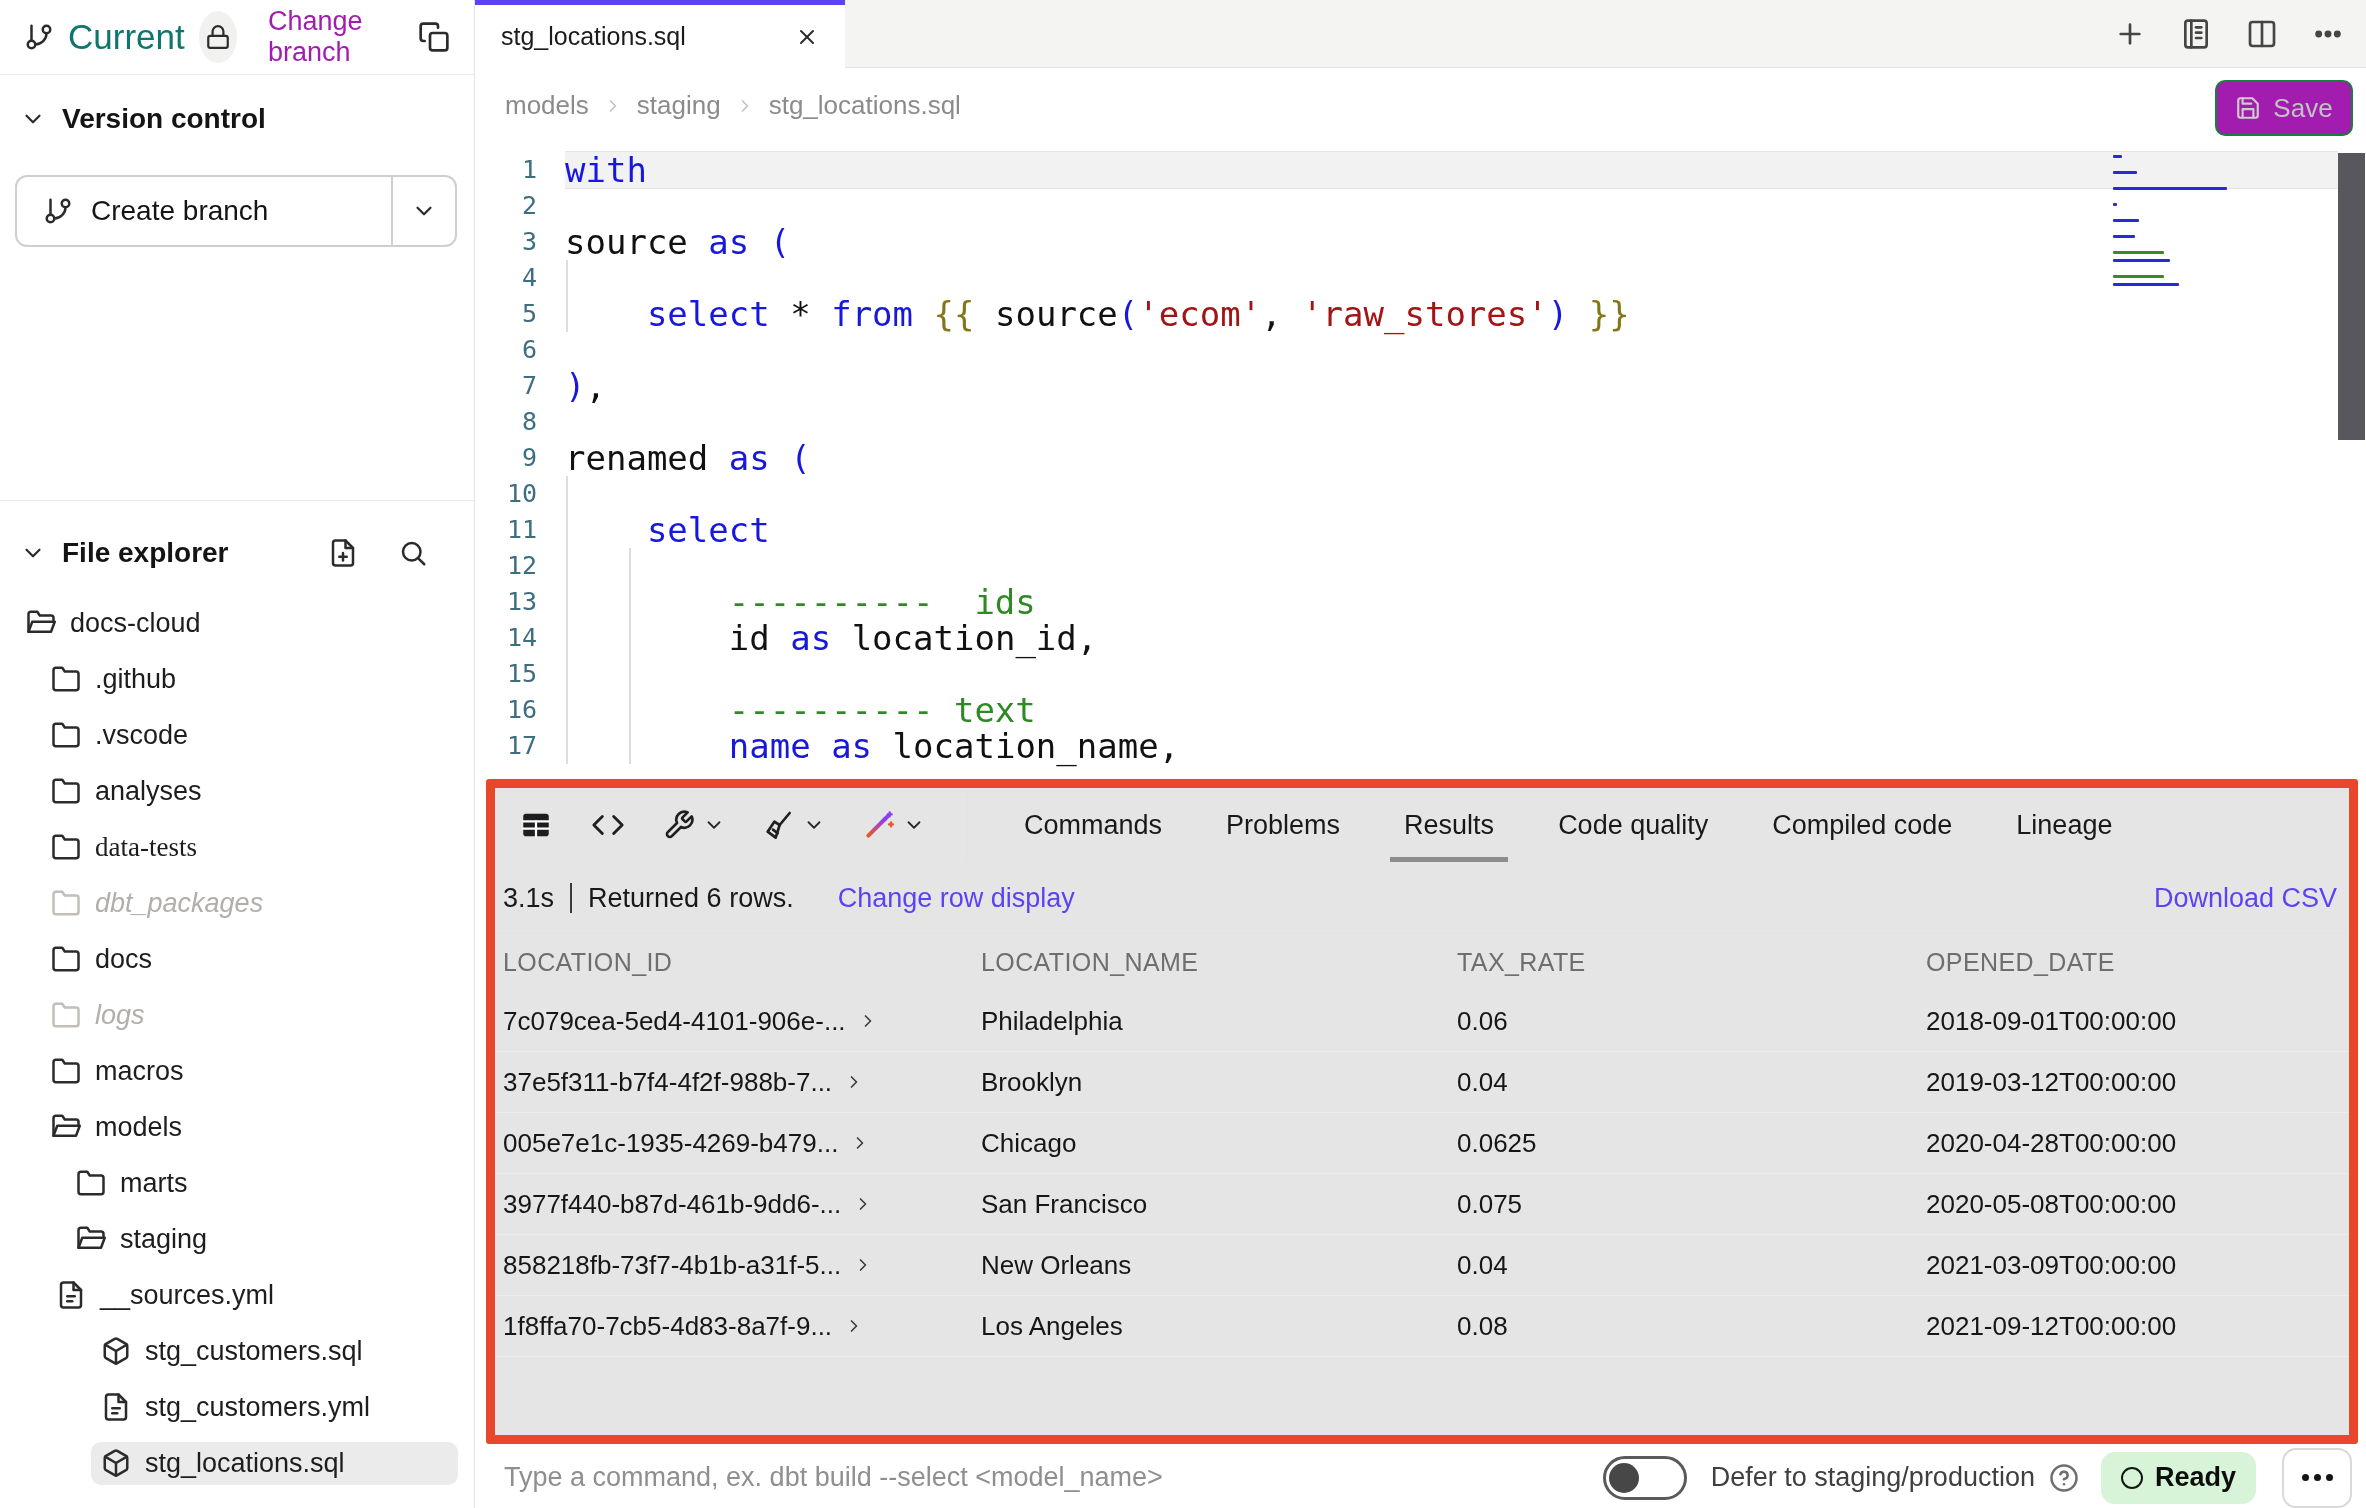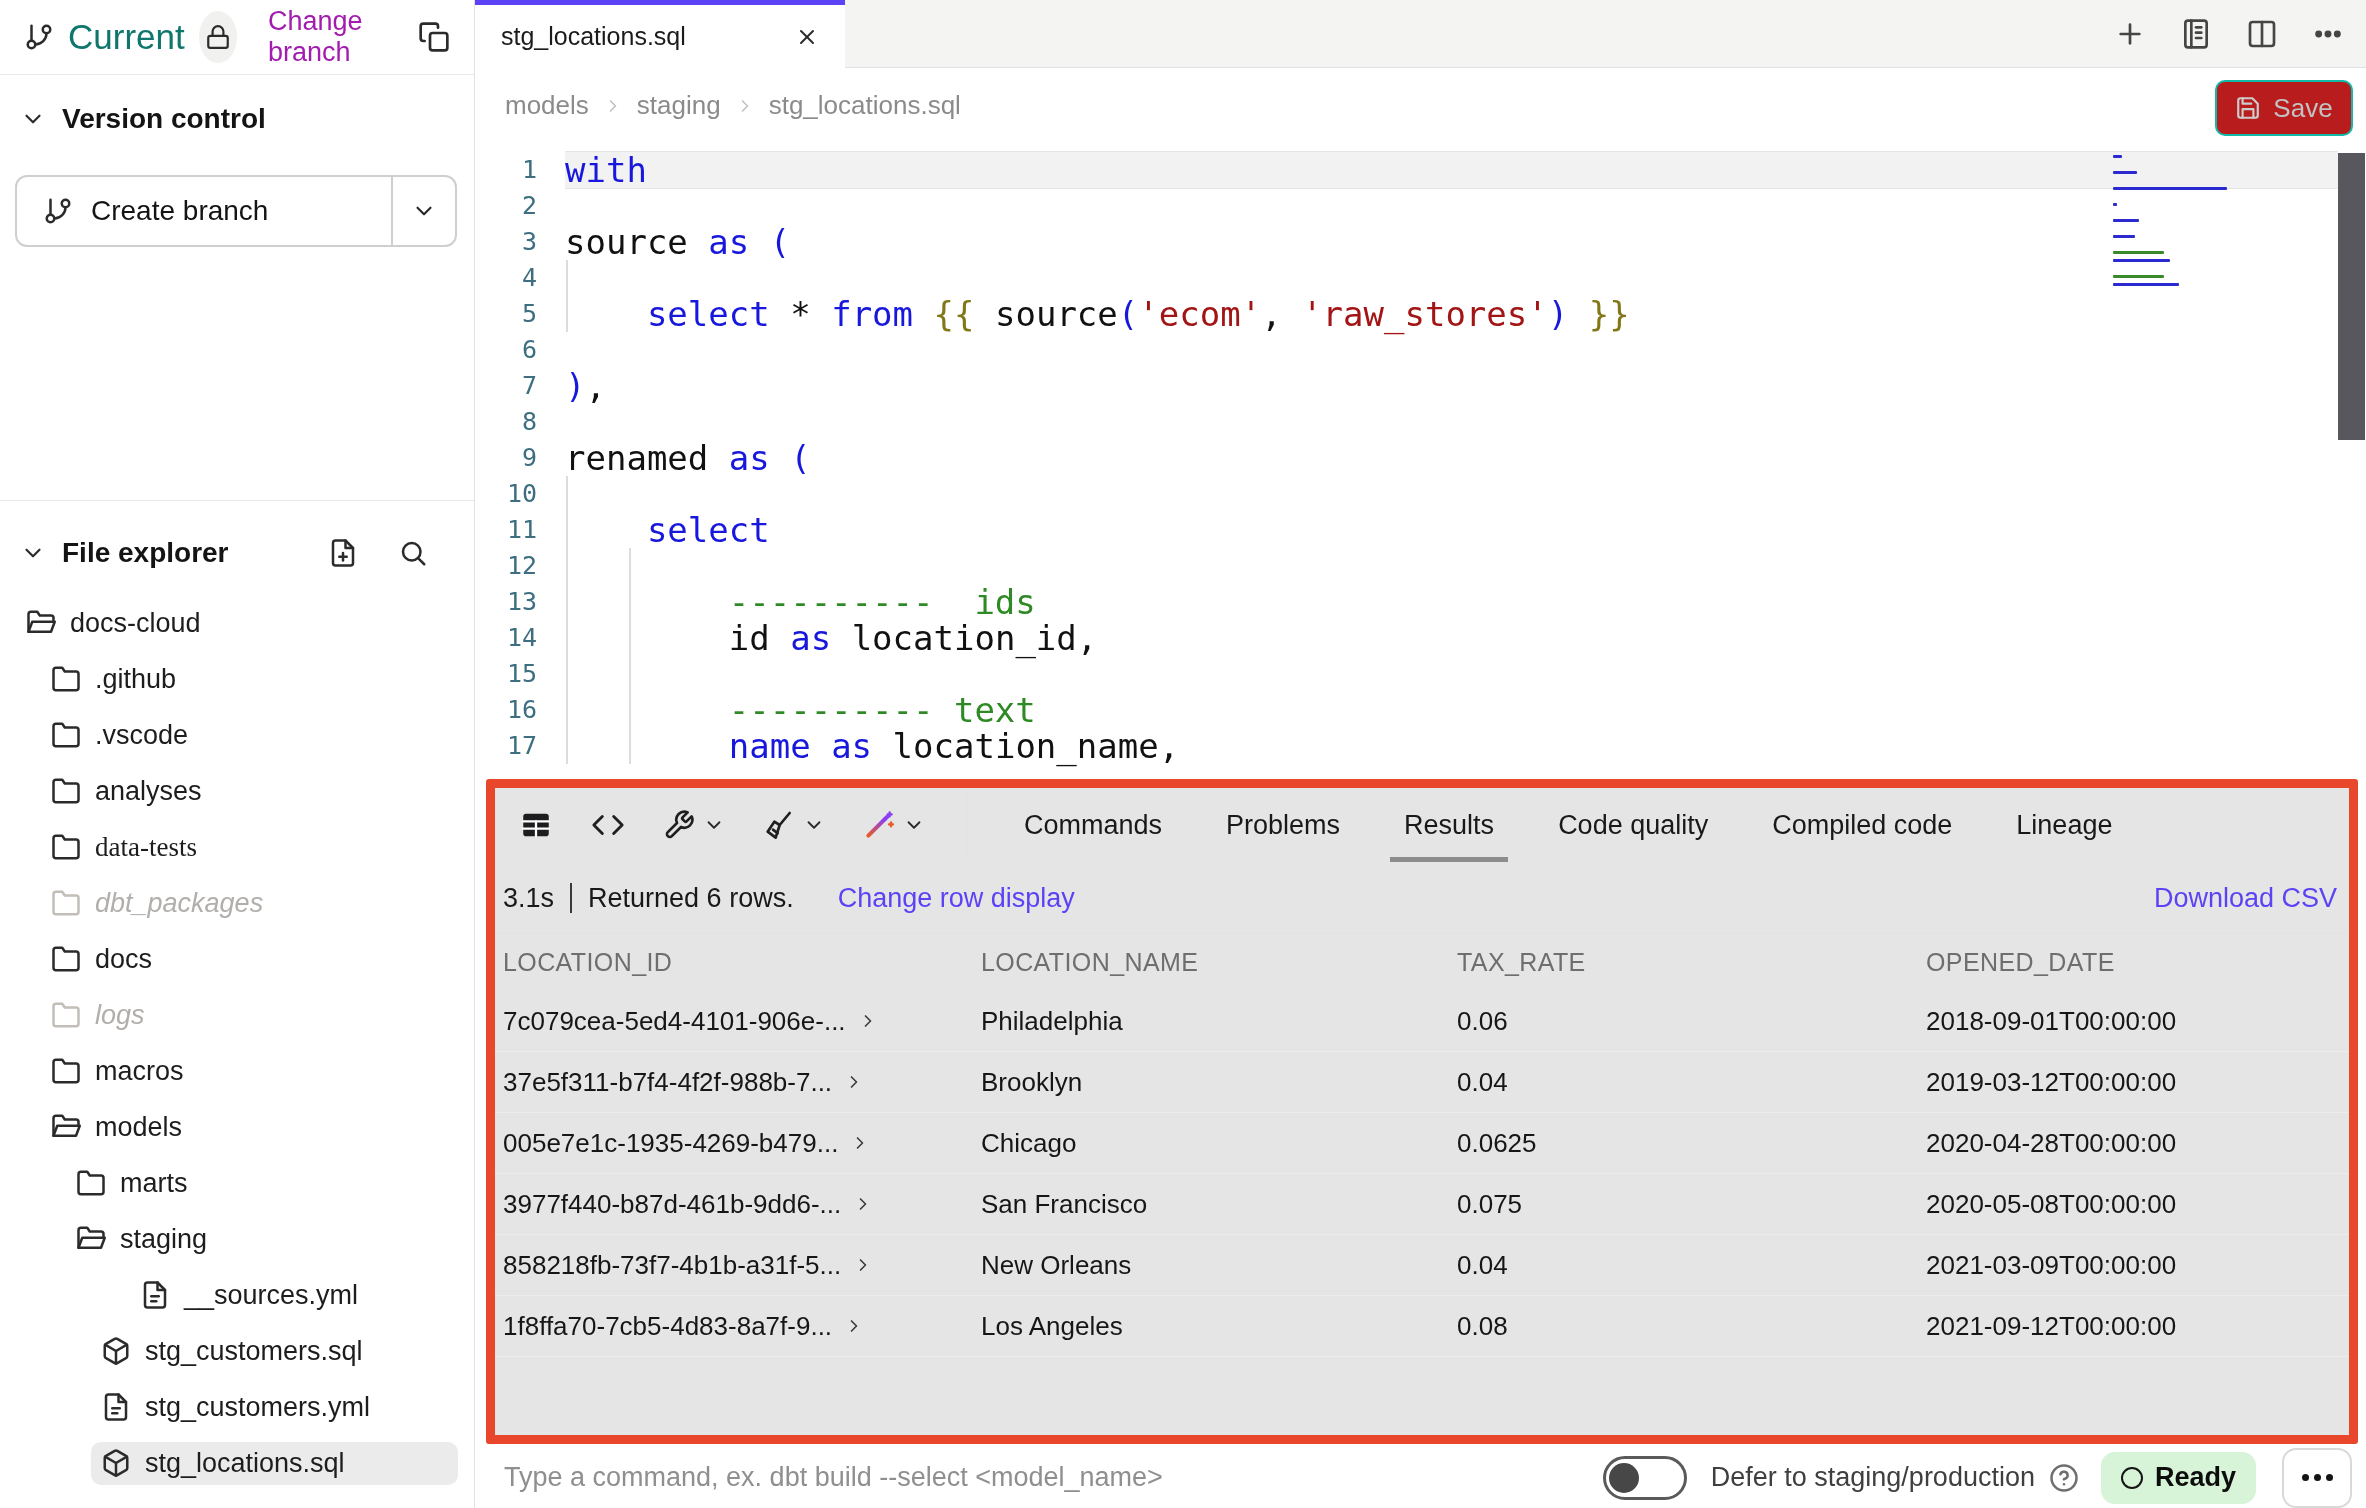--- a/index.html
+++ b/index.html
@@ -41,22 +41,22 @@
   .tabstrip::after{content:"";position:absolute;left:370px;right:0;bottom:0;height:1px;background:#e2e2e2}
   .tab{position:absolute;left:0;top:0;width:370px;height:68px;background:#fff;box-sizing:border-box;
        border-top:5px solid #5B43F5;display:flex;align-items:center;gap:22px;padding:0 26px;font-size:25px;color:#1b1b1d}
   .tab-close{margin-left:auto;display:flex;cursor:pointer}
   .strip-icons{position:absolute;right:22px;top:0;height:68px;display:flex;align-items:center;gap:34px}
   .strip-icons .ic{stroke:#454545}
 
   .crumbrow{height:75px;display:flex;align-items:center;gap:14px;padding-left:30px;font-size:26px;
             color:#8b8b8b;position:relative;background:#fff}
   .crumb-sep .ic{stroke:#c2c2c2}
-  .save-btn{position:absolute;right:13px;top:12px;width:138px;height:56px;border:2px solid #14b8a6;
-            border-radius:10px;background:#b91c1c;color:#c2c2c2;font-size:26px;display:flex;
+  .save-btn{position:absolute;right:13px;top:12px;width:138px;height:56px;border:2px solid #15803d;
+            border-radius:10px;background:#a21caf;color:#c2c2c2;font-size:26px;display:flex;
             align-items:center;justify-content:center;gap:12px;box-sizing:border-box}
   .save-btn .ic{stroke:#cccccc}
 
   .editor{position:relative;height:636px;overflow:hidden}
   .gutter{position:absolute;left:0;top:9px;width:62px;text-align:right;
           font-family:"DejaVu Sans Mono",monospace;font-size:25px;line-height:36px;color:#3D6F80}
   .code{position:absolute;left:90px;top:9px;right:28px;font-family:"DejaVu Sans Mono",monospace;
         font-size:34px;line-height:36px;white-space:pre;color:#111}
   .code-line{height:36px}
   .code-line.current{background:#f2f2f2;box-shadow:0 -1px 0 #e4e4e4,0 1px 0 #e4e4e4}
@@ -318,21 +318,21 @@
             <span class="ti-box">
               <span>
                 <svg class="ic" width="30" height="30" viewBox="0 0 24 24">
                   <path d="M2 19V5a2 2 0 0 1 2-2h5l2 3h9a2 2 0 0 1 2 2v2"></path>
                   <path d="M2 19l3-8h18l-3 8z"></path>
                 </svg>
               </span>
               <span class="ti-label">staging</span>
             </span>
           </div>
-          <div class="tree-item" style="padding-left: 118px; margin-left: 12px;">
+          <div class="tree-item" style="padding-left: 46px;">
             <span class="ti-box">
               <span>
                 <svg class="ic" width="30" height="30" viewBox="0 0 24 24">
                   <path d="M14 2H6a2 2 0 0 0-2 2v16a2 2 0 0 0 2 2h12a2 2 0 0 0 2-2V8z"></path>
                   <polyline points="14 2 14 8 20 8"></polyline>
                   <line x1="9" y1="13" x2="15" y2="13"></line>
                   <line x1="9" y1="17" x2="13" y2="17"></line>
                 </svg>
               </span>
               <span class="ti-label">__sources.yml</span>

